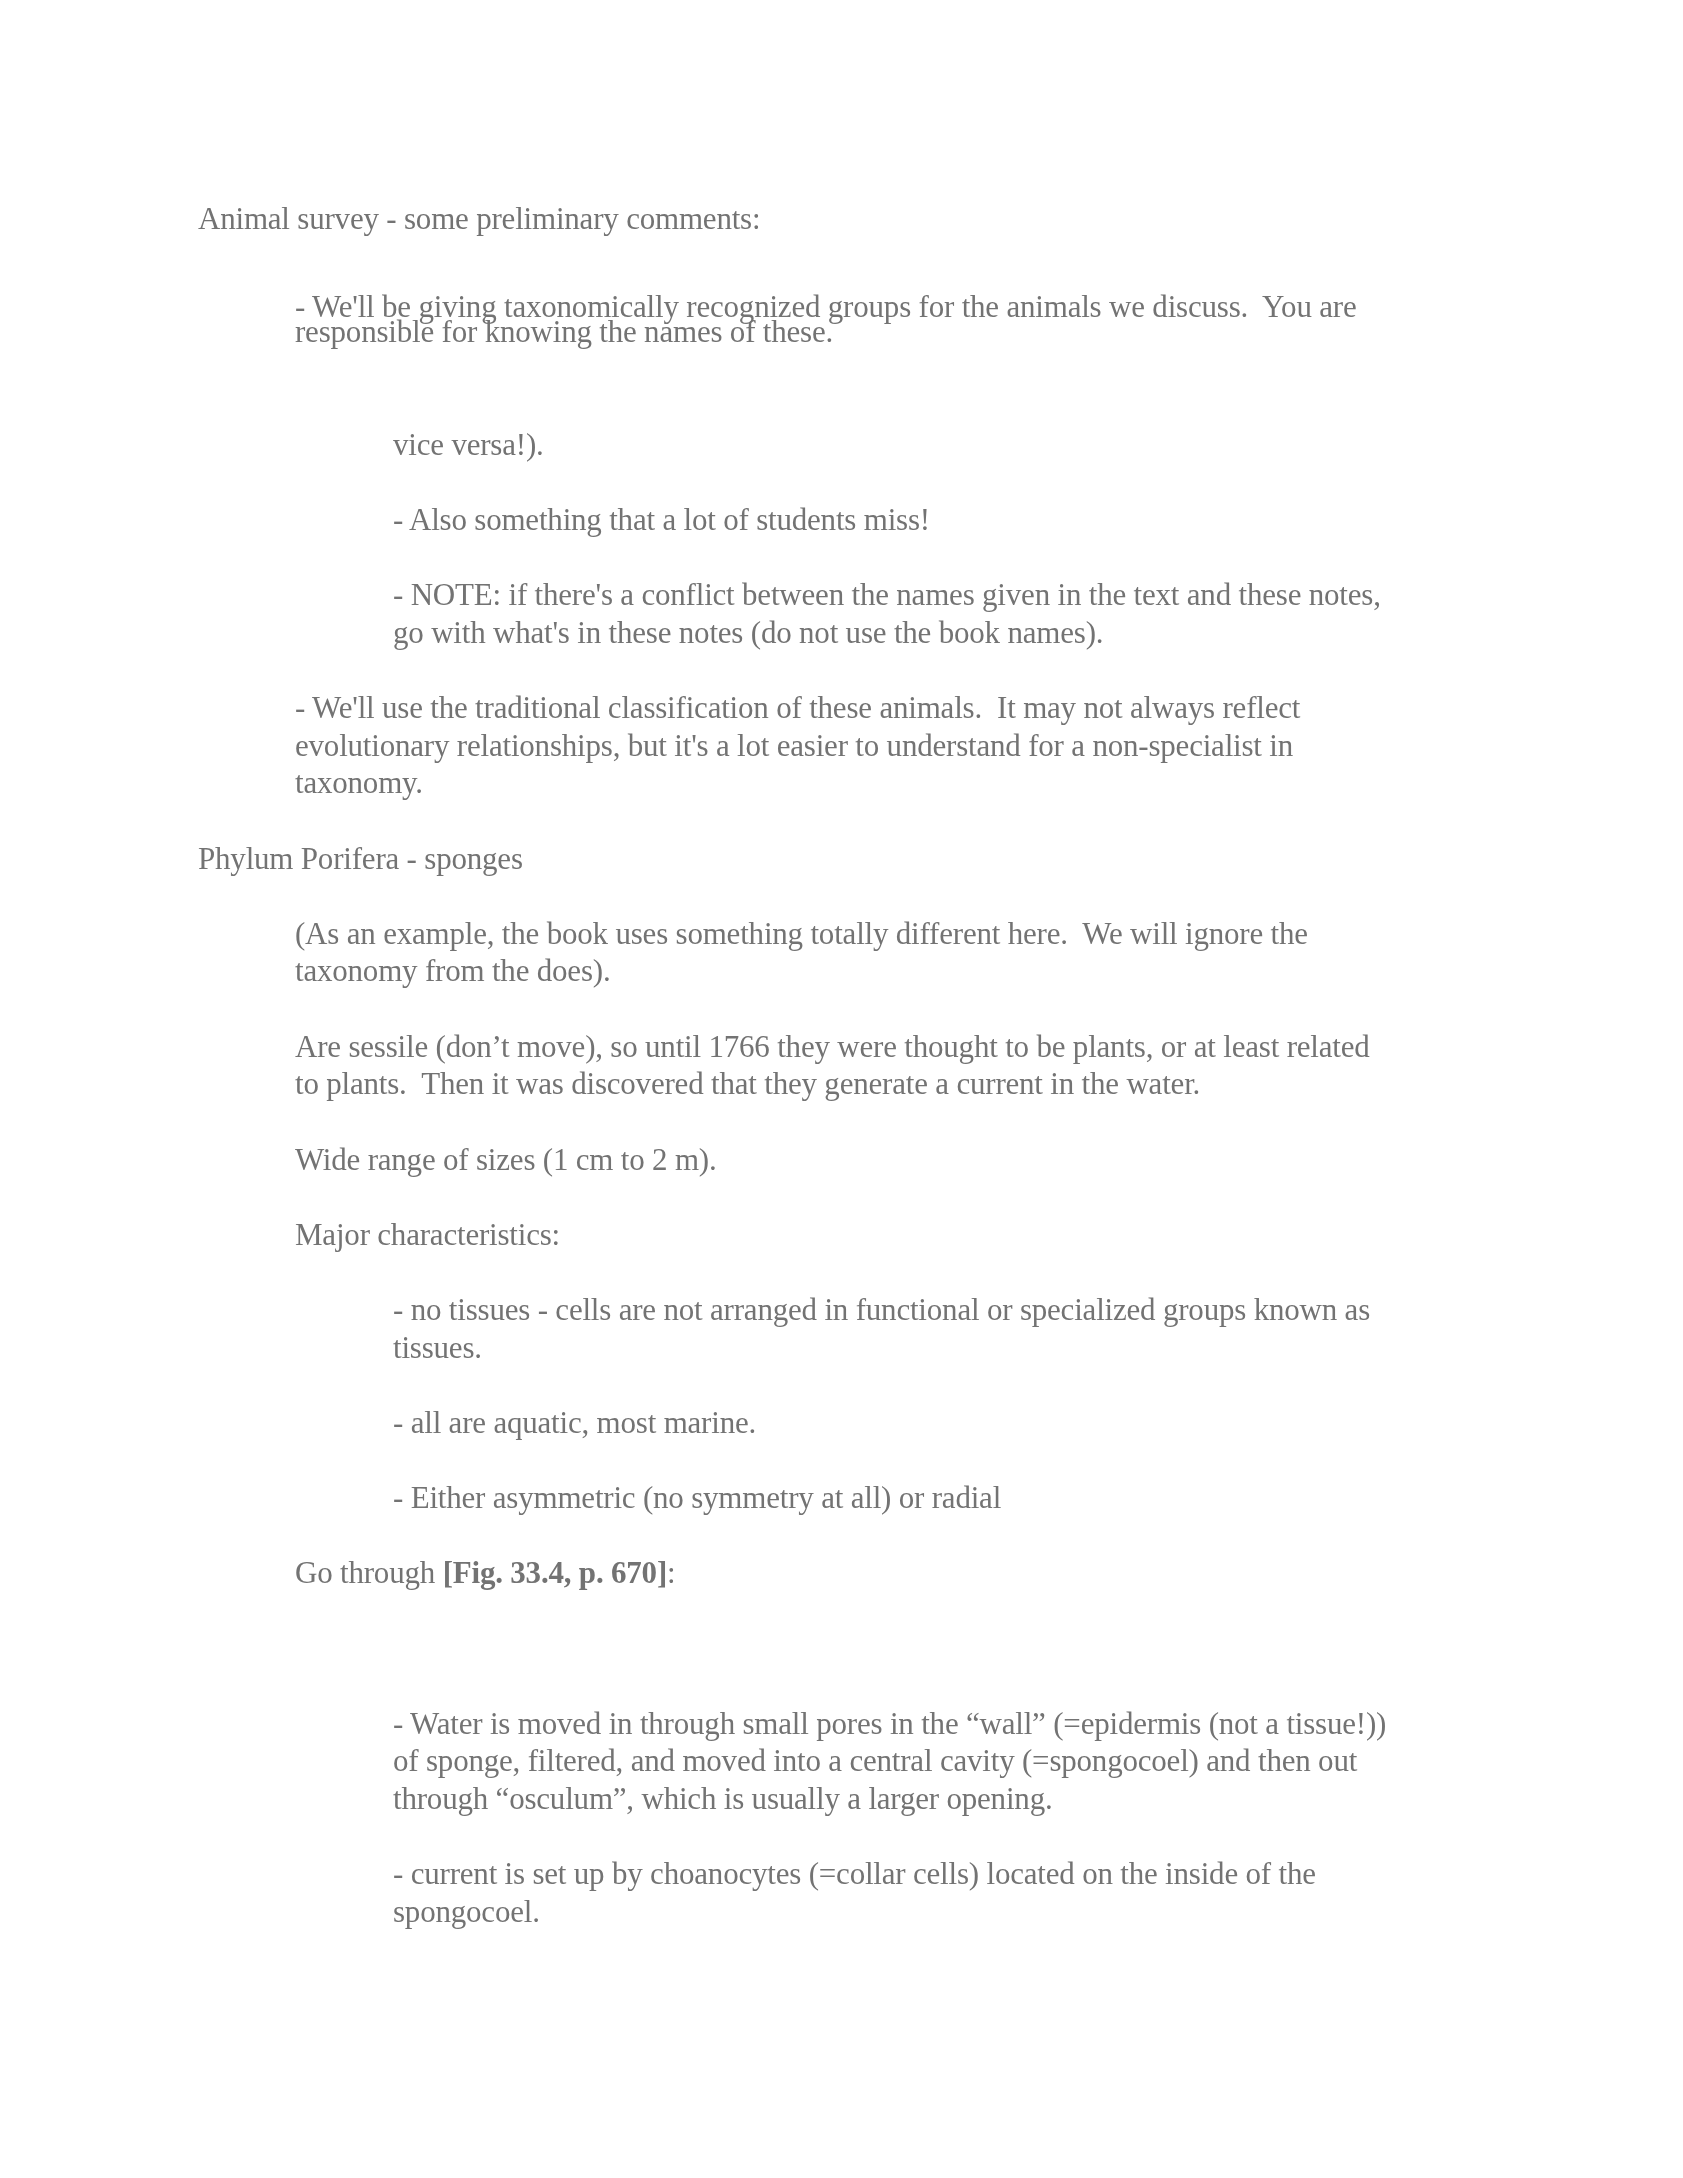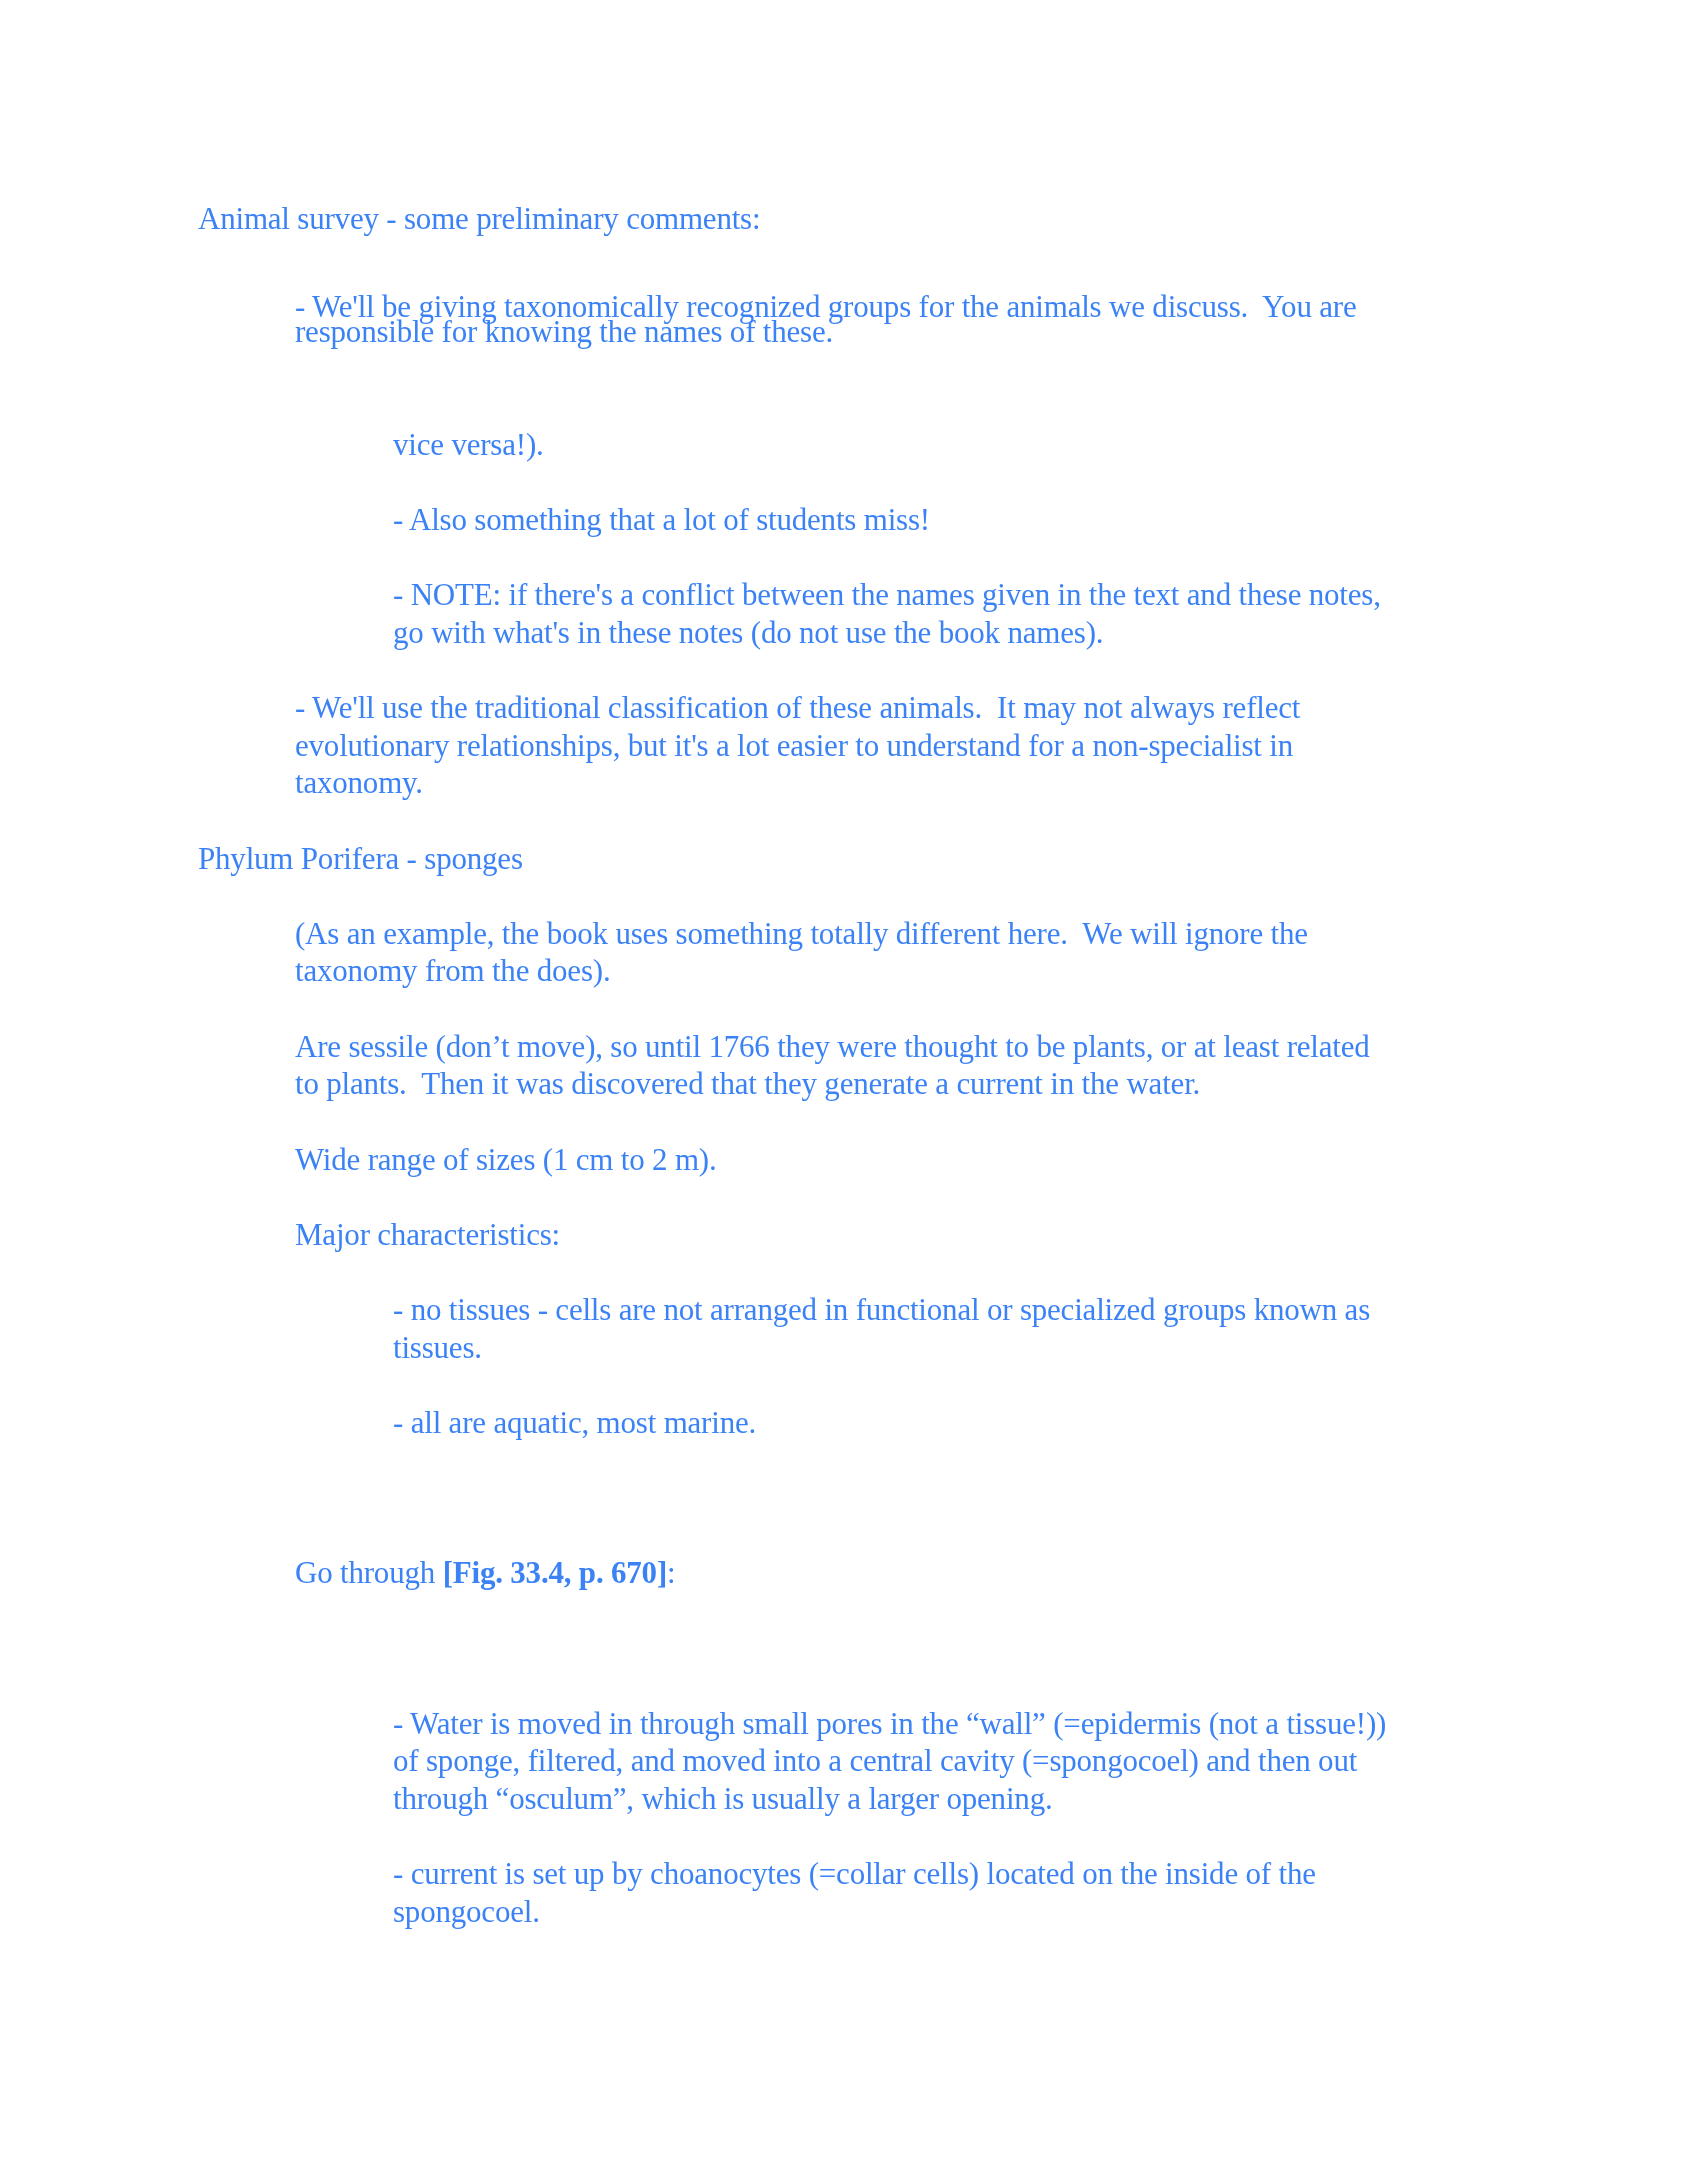--- a/index.html
+++ b/index.html
@@ -1,19 +1,19 @@
 <!DOCTYPE html>
 <html><head>
   <meta charset="utf-8">
   <style>
     html, body { margin: 0; padding: 0; background: #ffffff; }
     body { width: 1683px; height: 2178px; position: relative; overflow: hidden; }
     .page {
       position: absolute; left: 0; top: 0; width: 1683px; height: 2178px;
-      background: #ffffff; color: #3b82f6;
+      background: #ffffff; color: #737373;
       font-family: "Liberation Serif", "DejaVu Serif", serif;
       font-size: 31px;
     }
     .line {
       position: absolute; white-space: pre; line-height: 38px;
       letter-spacing: -0.2px;
     }
     .l0 { left: 198px; }
     .l1 { left: 295px; }
     .l2 { left: 393px; }
@@ -50,20 +50,21 @@
 
   <div class="line l1" style="top:1141px">Wide range of sizes (1 cm to 2 m).</div>
 
   <div class="line l1" style="top:1216px">Major characteristics:</div>
 
   <div class="line l2" style="top:1291px">- no tissues - cells are not arranged in functional or specialized groups known as</div>
   <div class="line l2" style="top:1329px">tissues.</div>
 
   <div class="line l2" style="top:1404px">- all are aquatic, most marine.</div>
 
+  <div class="line l2" style="top:1479px">- Either asymmetric (no symmetry at all) or radial</div>
 
   <div class="line l1" style="top:1554px"><span>Go through </span><b>[Fig. 33.4, p. 670]</b><span>:</span></div>
 
 
   <div class="line l2" style="top:1705px">- Water is moved in through small pores in the “wall” (=epidermis (not a tissue!))</div>
   <div class="line l2" style="top:1742px">of sponge, filtered, and moved into a central cavity (=spongocoel) and then out</div>
   <div class="line l2" style="top:1780px">through “osculum”, which is usually a larger opening.</div>
 
   <div class="line l2" style="top:1855px">- current is set up by choanocytes (=collar cells) located on the inside of the</div>
   <div class="line l2" style="top:1893px">spongocoel.</div>

